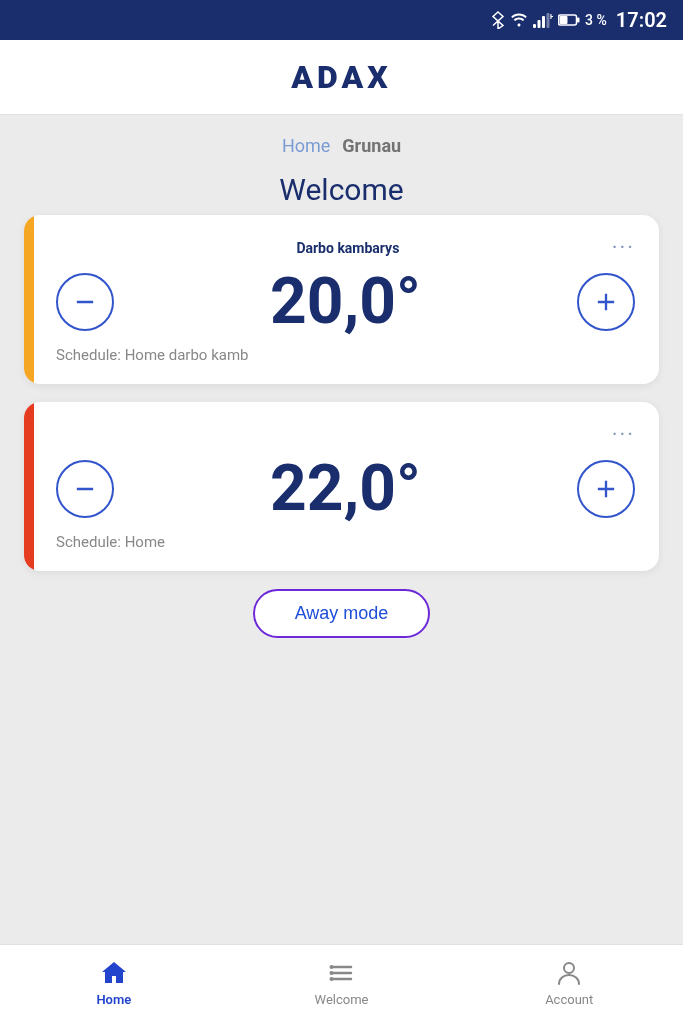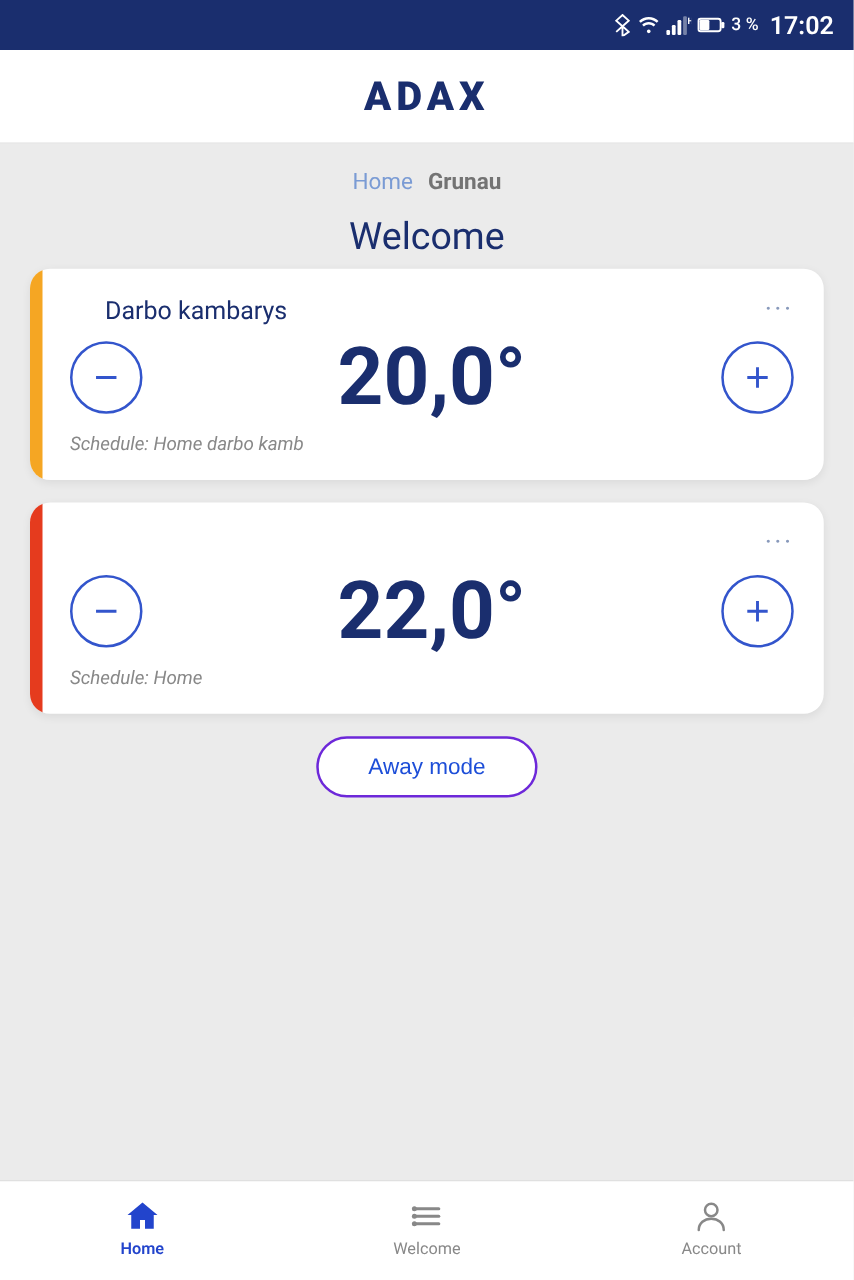--- a/index.html
+++ b/index.html
@@ -117,24 +117,24 @@
     }
 
     .room-card-header {
       display: flex;
       justify-content: space-between;
       align-items: center;
       margin-bottom: 10px;
     }
 
     .room-name {
-      font-size: 20px;
-      font-weight: 400;
+      font-size: 14px;
+      font-weight: 700;
       color: #1a2e6e;
-      text-align: left;
+      text-align: center;
       flex: 1;
     }
 
     .room-menu {
       font-size: 22px;
       color: #8899bb;
       cursor: pointer;
       letter-spacing: 2px;
     }
 
@@ -167,21 +167,20 @@
       font-size: 64px;
       font-weight: 700;
       color: #1a2e6e;
       line-height: 1;
     }
 
     .schedule-text {
       font-size: 15px;
       color: #888;
       margin-top: 4px;
-      font-style: italic;
     }
 
     
     .away-mode-container {
       display: flex;
       justify-content: center;
       margin: 10px 0 20px;
     }
 
     .away-mode-btn {

